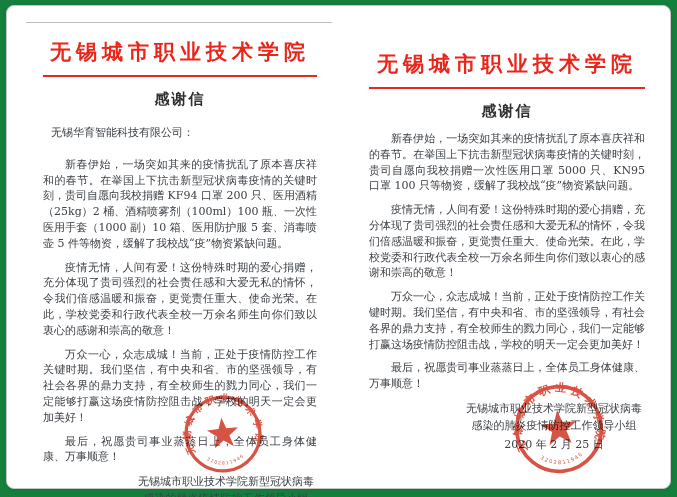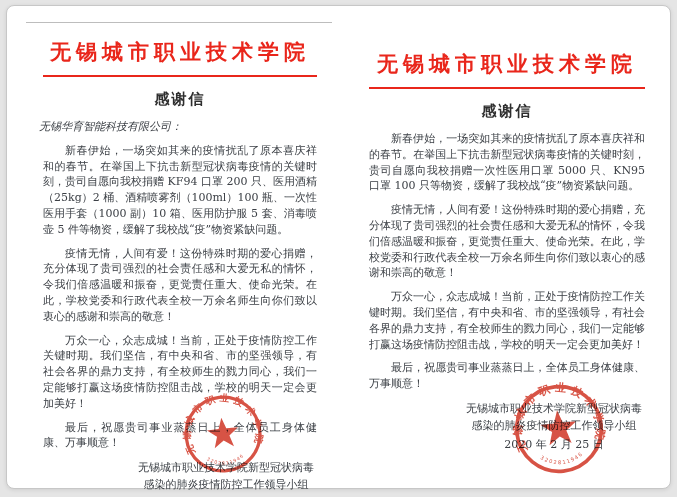--- a/index.html
+++ b/index.html
@@ -1,18 +1,18 @@
 <!DOCTYPE html>
 <html><head>
 <meta charset="utf-8">
 <style>
   html,body{margin:0;padding:0;background:#ffffff;}
   .canvas{
     position:relative;width:677px;height:497px;overflow:hidden;
-    background:#e5e5e5;font-family:"DejaVu Serif", serif;
+    background:#15803d;font-family:"DejaVu Serif", serif;
   }
   .frame{
     position:absolute;left:6px;top:5px;width:663px;height:482px;
     background:#ffffff;border:1px solid #c7c7c7;border-radius:8px;
     box-shadow:0 1px 4px rgba(0,0,0,0.10);
   }
   .page{position:absolute;background:#ffffff;}
   .page-left{left:24px;top:10px;width:312px;height:476px;}
   .page-right{left:350px;top:24px;width:314px;height:462px;}
   .scan-top-line{position:absolute;left:2px;top:12px;width:306px;border-top:1px solid #bdbdbd;}
@@ -24,21 +24,21 @@
   .page-right .school-title{margin-top:26px;}
   .red-rule{height:2px;background:#e9261b;width:88%;margin:9px auto 0;}
   .letter-heading{
     margin-top:13px;text-align:center;font-size:15px;font-weight:bold;
     color:#2e2e2e;letter-spacing:2px;
   }
   .body{
     margin-top:10px;padding:0 11px;font-size:11px;line-height:15.8px;
     color:#3c4046;text-align:justify;
   }
-  .salutation{margin:4px;font-style:italic;}
+  .salutation{margin:16px;}
   .para{margin:8px;text-indent:2em;}
   .signature{
     margin:7px 22px 0 auto;width:fit-content;text-align:center;
     font-size:11px;line-height:17px;color:#3c4046;
   }
   .sig-line{white-space:nowrap;}
   .date-line{margin-top:2px;}
   .seal{
     position:absolute;opacity:0.88;mix-blend-mode:multiply;
     transform:rotate(-6deg);

